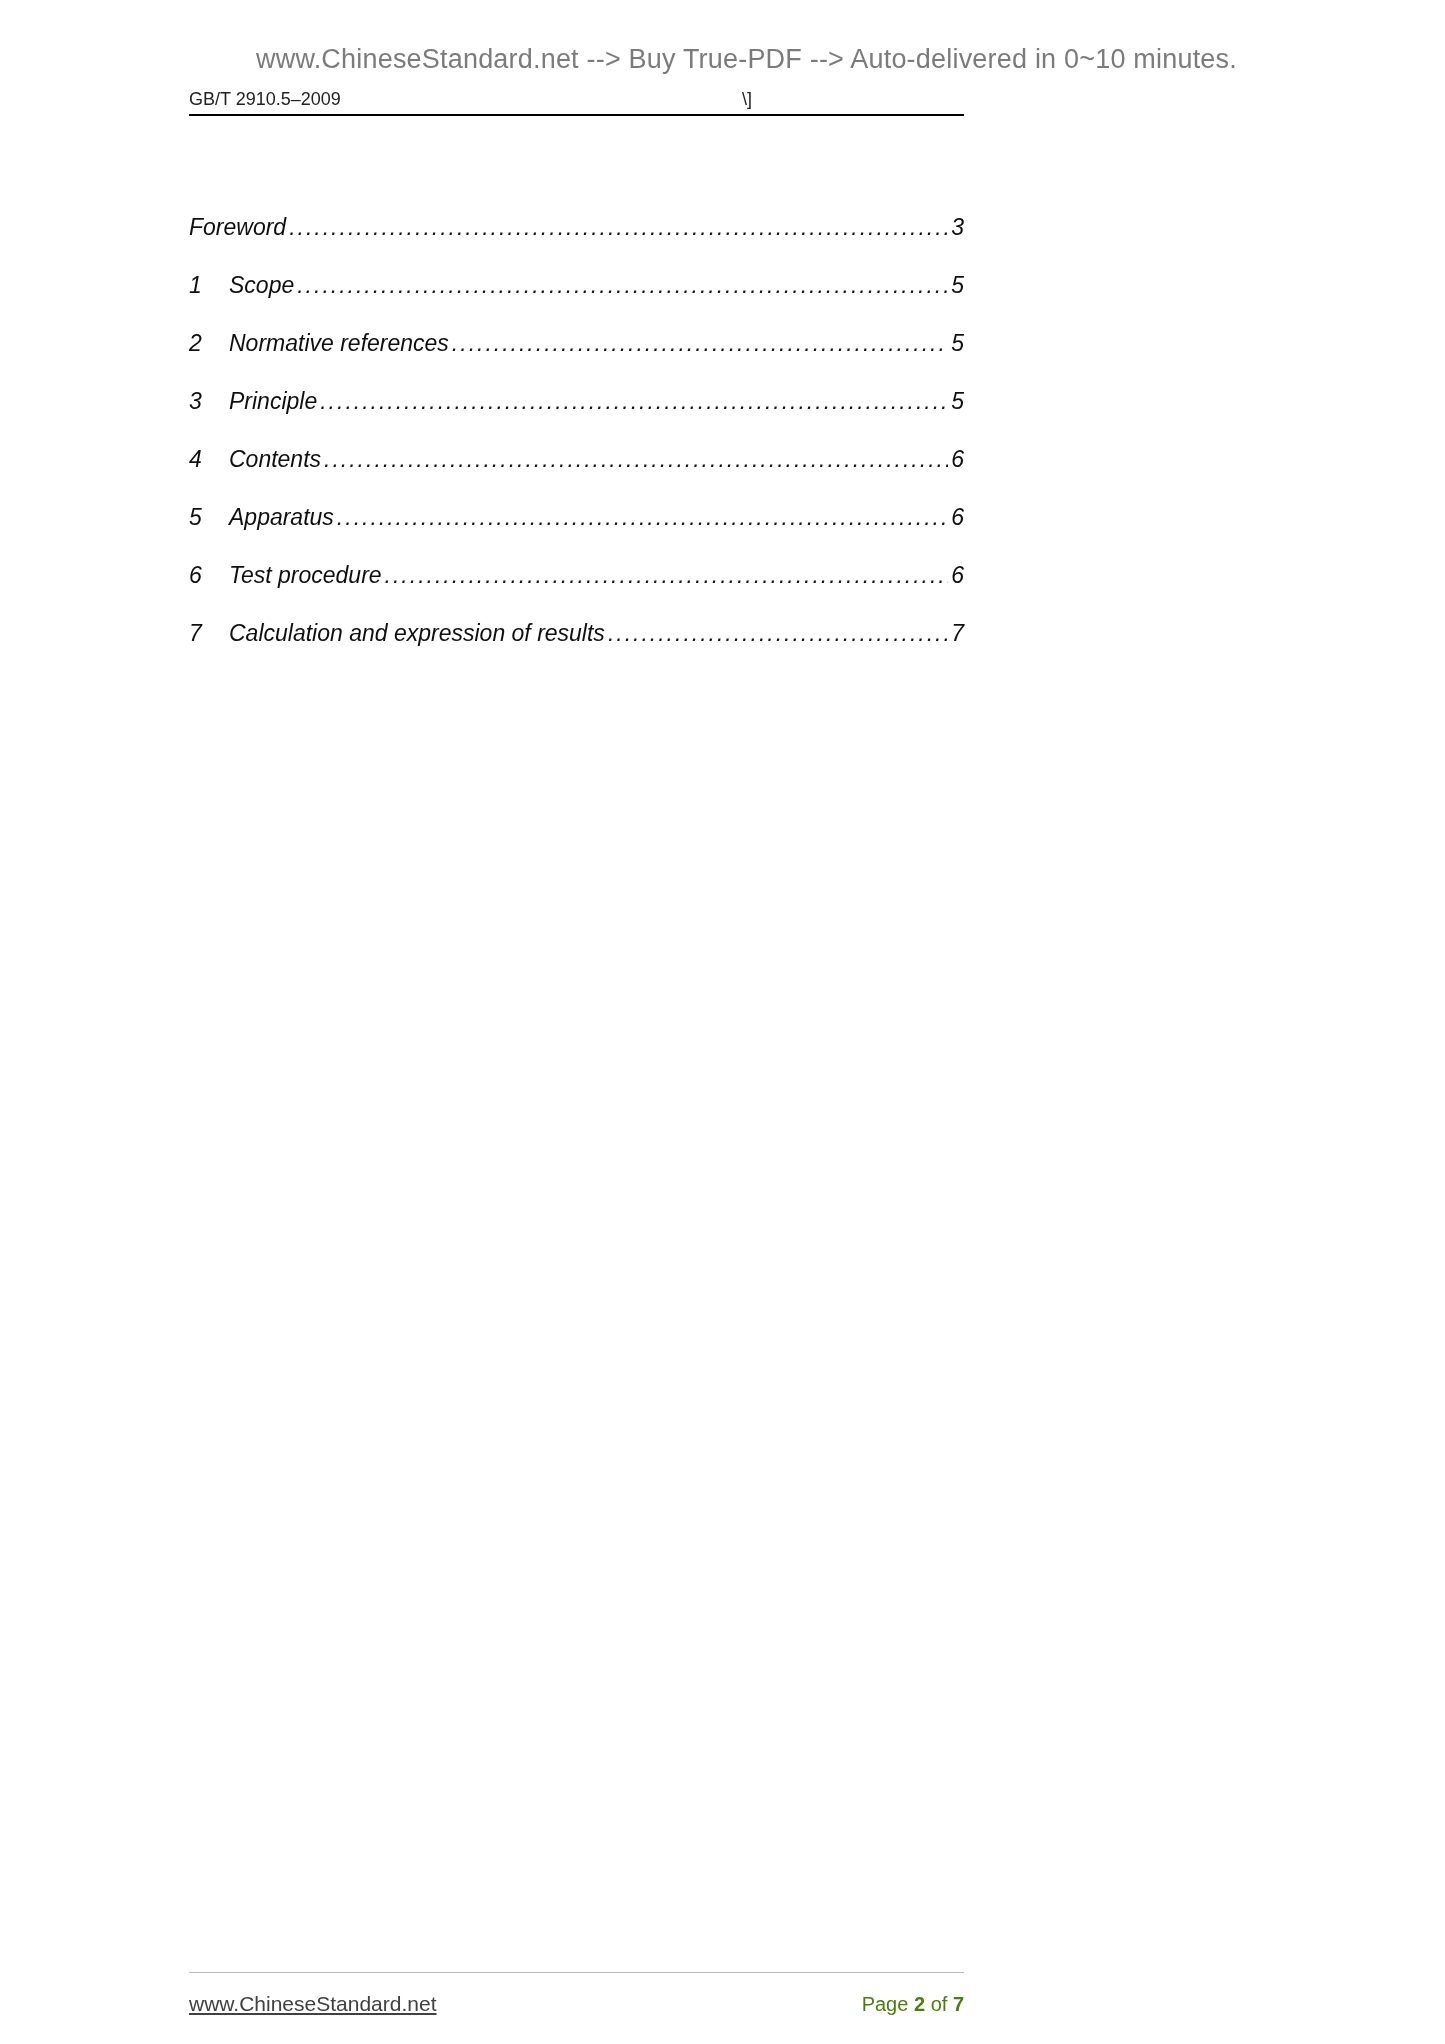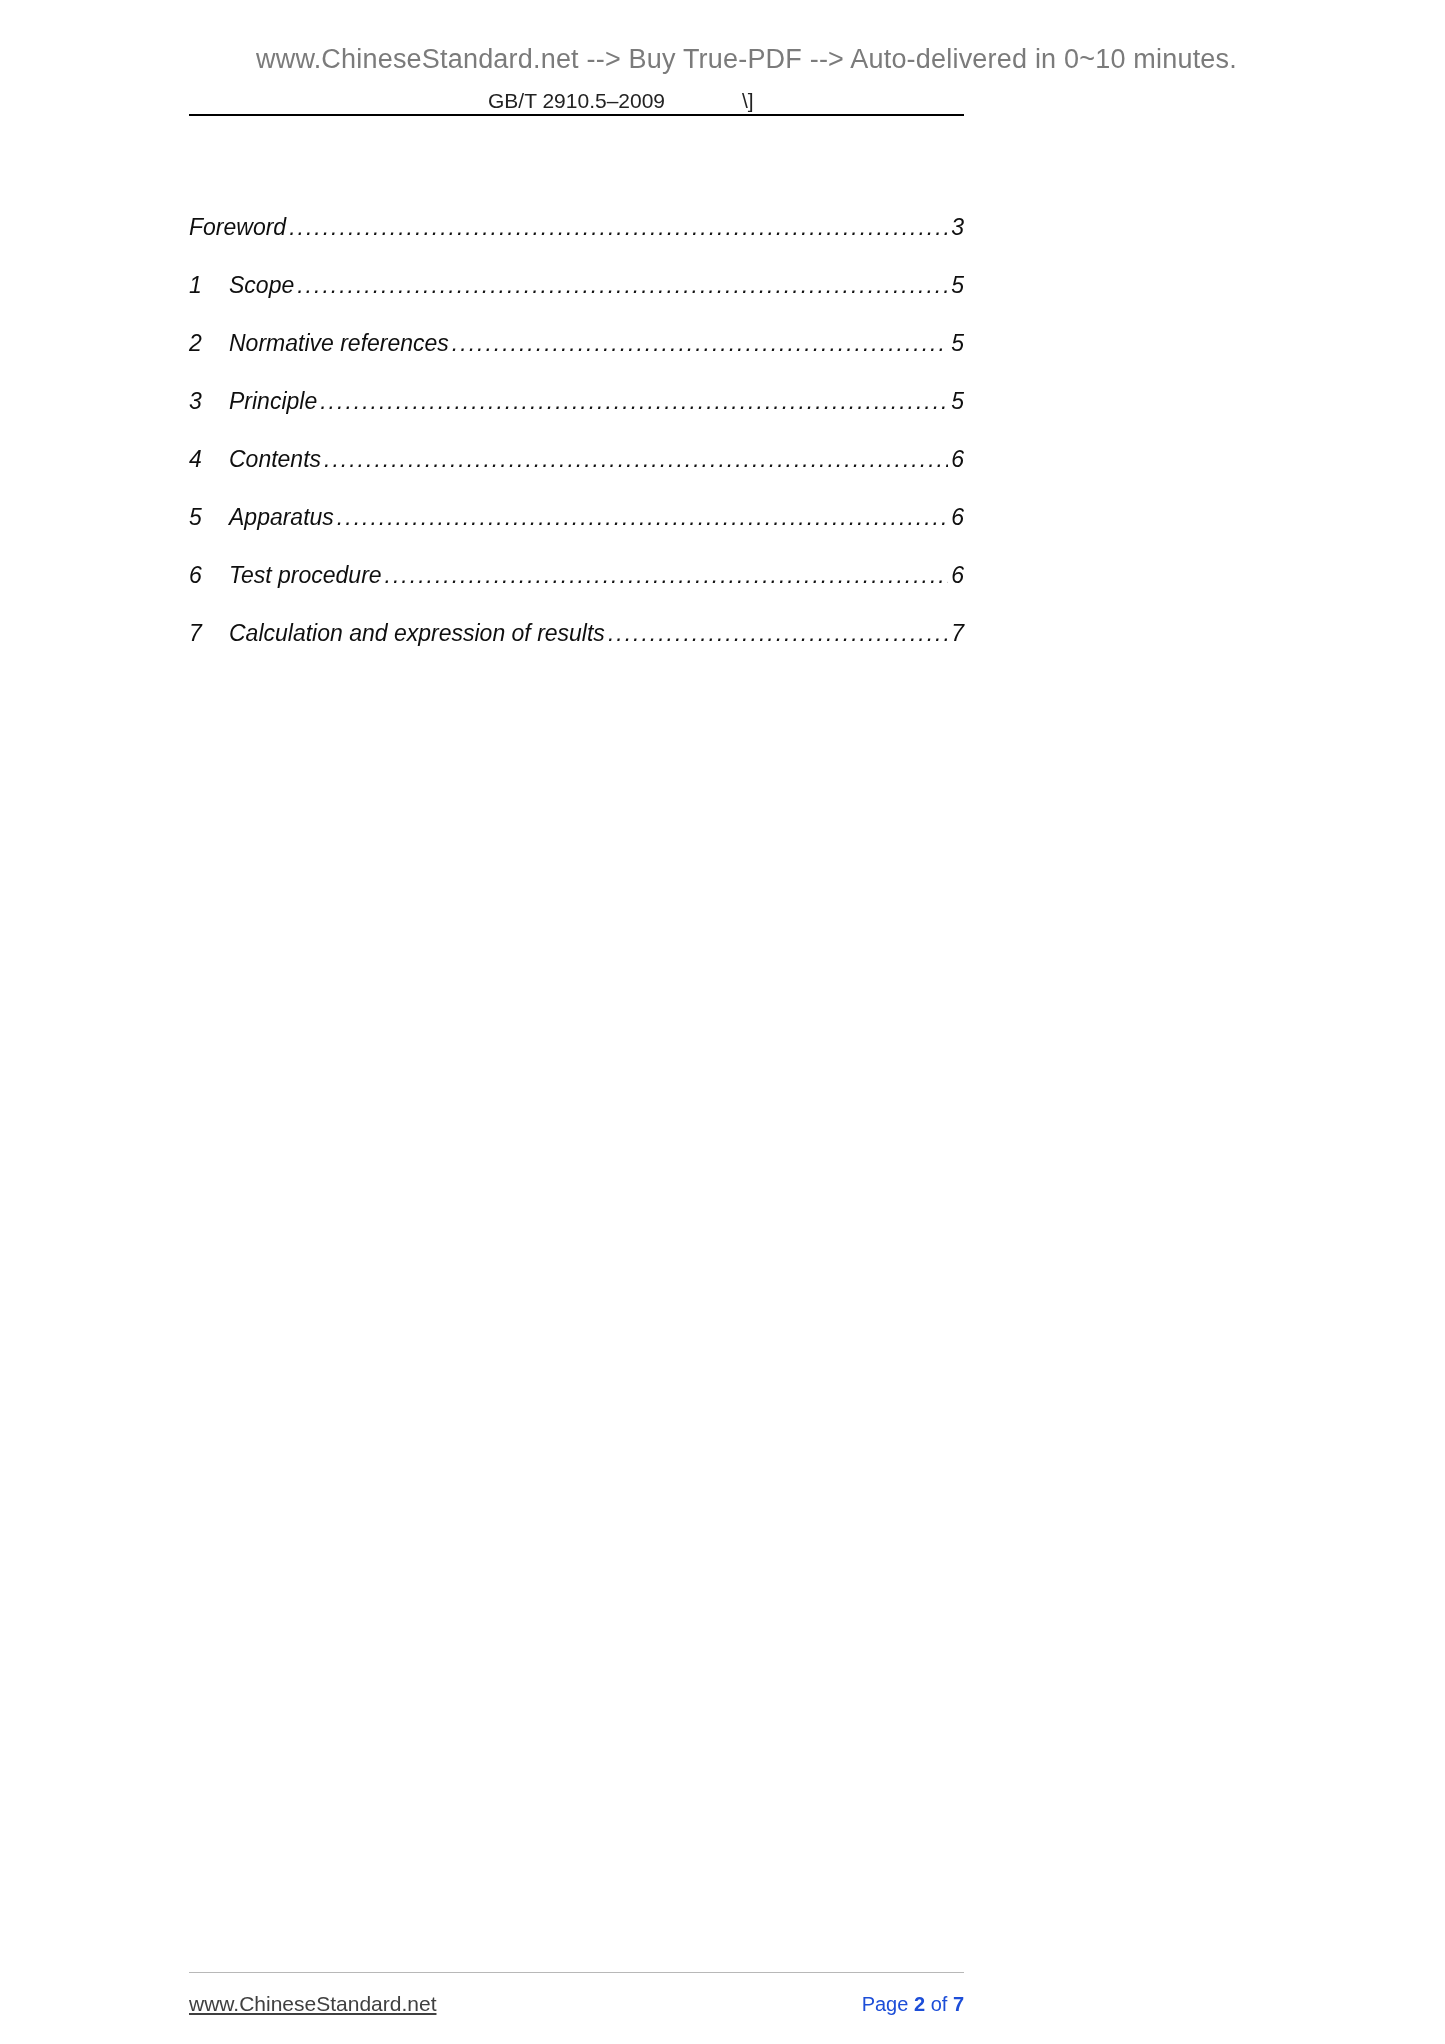--- a/index.html
+++ b/index.html
@@ -18,22 +18,21 @@
   }
   .banner {
     position: absolute; top: 44px; left: 0; width: 100%;
     text-align: center;
     font-size: 27px;
     color: #7b7b7b;
     letter-spacing: 0.2px;
   }
   .header {
     position: absolute; top: 89px; left: 165px; width: 775px;
-    text-align: center;
-    font-size: 21px;
+    font-size: 18px;
     color: #222;
   }
   .header-mark {
     position: absolute; left: 553px; top: 0;
     color: #222;
   }
   .header-rule {
     position: absolute; top: 114px; left: 165px; width: 775px;
     border-top: 2px solid #000;
   }
@@ -74,21 +73,21 @@
   .footer {
     position: absolute; top: 1992px; left: 165px; width: 775px;
     display: flex; justify-content: space-between; align-items: baseline;
   }
   .site {
     font-size: 21px;
     color: #404040;
     text-decoration: underline;
     cursor: pointer;
   }
-  .pageinfo { font-size: 20px; color: #1d4ed8; }
+  .pageinfo { font-size: 20px; color: #4d7c0f; }
   .pageinfo b { font-weight: bold; }
 </style>
 </head>
 <body>
 
 <div class="page">
 
   <div class="banner">www.ChineseStandard.net --&gt; Buy True-PDF --&gt; Auto-delivered in 0~10 minutes.</div>
 
   <div class="header">

